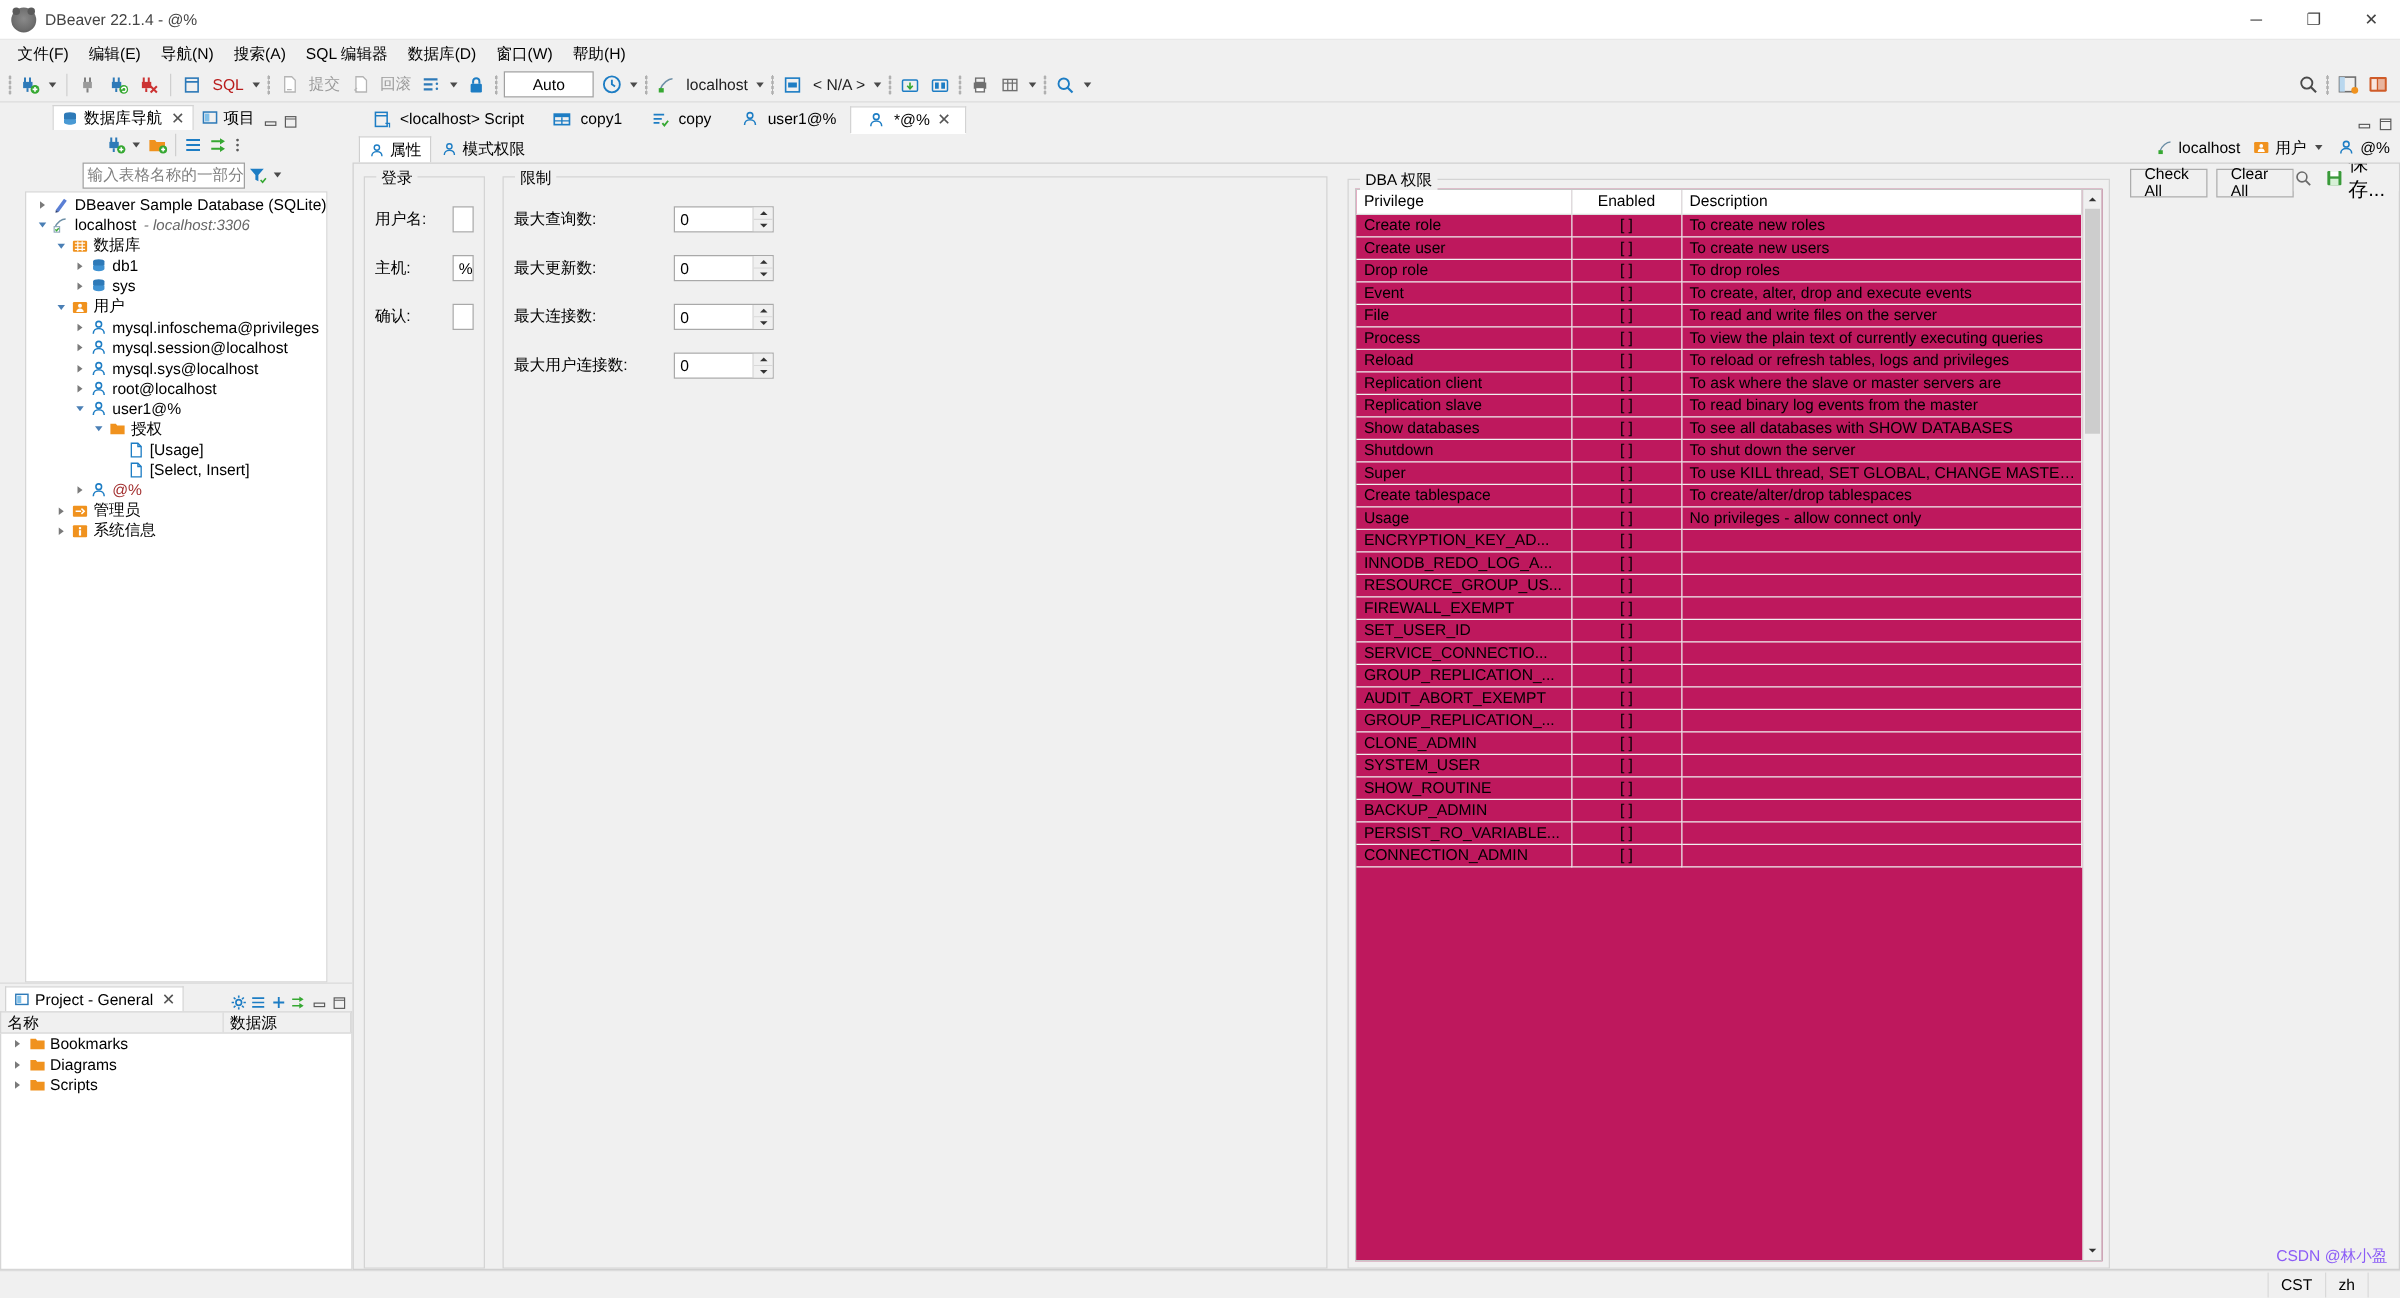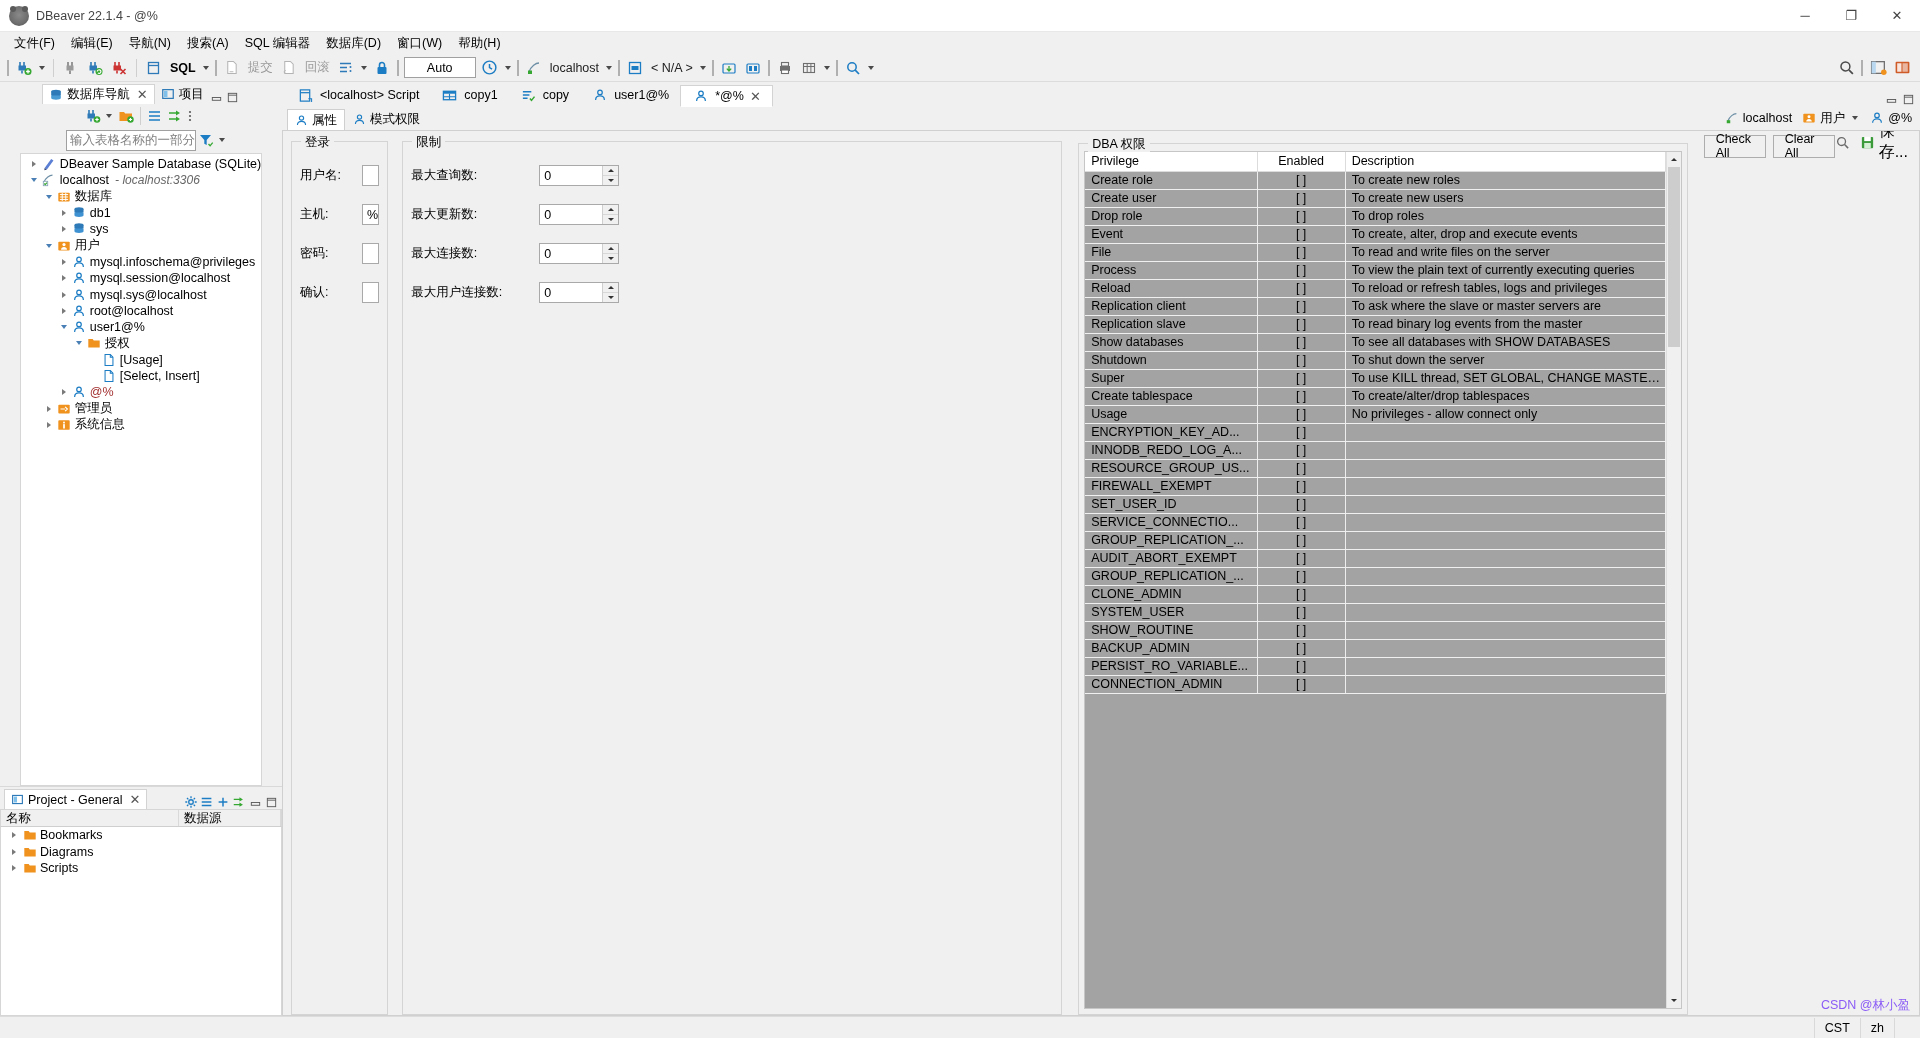--- a/index.html
+++ b/index.html
@@ -99,21 +99,21 @@
   .spin .v { flex:1; display:flex; align-items:center; padding-left:4px; font-size:12.5px; }
   .spin .btns { width:16px; display:flex; flex-direction:column; border-left:1px solid #cfcfcf; }
   .spin .btns div { flex:1; display:flex; align-items:center; justify-content:center; background:#f0f0f0; }
   .spin .btns div:first-child { border-bottom:1px solid #d8d8d8; }
   .up { width:0;height:0;border-left:3px solid transparent;border-right:3px solid transparent;border-bottom:3.5px solid #333; }
   .down { width:0;height:0;border-left:3px solid transparent;border-right:3px solid transparent;border-top:3.5px solid #333; }
 
   
   .dbagroup { margin:12px 8px 0 8px; border:1px solid #d4d4d4; position:relative; flex:1; display:flex; flex-direction:column; min-height:0; }
   .dbagroup > .glabel { position:absolute; top:-8px; left:9px; background:#f0f0f0; padding:0 4px; font-size:12.5px; }
-  .tablewrap { flex:1; margin:7px 5px 5px 5px; background:#a3a3a3; border:1px solid #c6c6c6; display:flex; min-height:0; }
+  .tablewrap { flex:1; margin:7px 5px 5px 5px; background:#be185d; border:1px solid #c6c6c6; display:flex; min-height:0; }
   .tablescroll { flex:1; overflow:hidden; position:relative; }
   table.priv { border-collapse:collapse; width:100%; font-size:12.5px; table-layout:fixed; }
   table.priv th { font-weight:normal; text-align:left; padding:2px 0 3px 6px; border-right:1px solid #dcdcdc; border-bottom:1px solid #dcdcdc; background:#fff; }
   table.priv td { padding:1px 0 2px 6px; border-right:1px solid #ededed; border-bottom:1px solid #f0f0f0; white-space:nowrap; overflow:hidden; text-overflow:ellipsis; }
   table.priv td.en { text-align:center; padding-left:0; }
   .vscroll { width:15px; background:#f0f0f0; border-left:1px solid #dedede; display:flex; flex-direction:column; }
   .vscroll .ar { height:15px; display:flex; align-items:center; justify-content:center; background:#f0f0f0; }
   .vscroll .track { flex:1; position:relative; background:#f0f0f0; }
   .vscroll .thumb { position:absolute; left:1px; right:1px; top:0; height:180px; background:#cdcdcd; }
 
@@ -196,21 +196,21 @@
           <path d="M9.5 9l5 5M14.5 9l-5 5" stroke="#cc3333" stroke-width="1.6"></path>
         </svg>
     </div>
     <div class="tsep"></div>
     <div class="tbtn">
       <svg width="16" height="16" viewBox="0 0 16 16">
           <rect x="2.5" y="2.5" width="10" height="11" fill="none" stroke="#2e7ab8" stroke-width="1.3"></rect>
           <path d="M2.5 5.5h10" stroke="#2e7ab8" stroke-width="1.3"></path>
         </svg>
     </div>
-    <div class="tlabel" style="color:#000000;font-weight:bold;text-align:center;">SQL</div>
+    <div class="tlabel" style="color:#b91c1c;font-weight:normal;text-align:center;">SQL</div>
     <div class="caret">
         <i></i>
       </div>
     <div class="tdots"></div>
     <div class="tbtn">
       <svg width="15" height="15" viewBox="0 0 16 16">
           <path d="M4 1.5h6l3 3v10H4z" fill="#fff" stroke="#b4b4b4" stroke-width="1.1"></path>
           <path d="M6 12.5h4" stroke="#b4b4b4"></path>
         </svg>
     </div>
@@ -862,24 +862,20 @@
           <div class="group" style="flex:1;">
             <div class="glabel">登录</div>
             <div style="padding:6px 0 5px 0;">
               <div class="grow">
                 <div class="glab">用户名:</div>
                 <div class="ginput"></div>
               </div>
               <div class="grow">
                 <div class="glab">主机:</div>
                 <div class="ginput">%</div>
-              </div>
-              <div class="grow">
-                <div class="glab">密码:</div>
-                <div class="ginput"></div>
               </div>
               <div class="grow">
                 <div class="glab">确认:</div>
                 <div class="ginput"></div>
               </div>
             </div>
           </div>
 
           <div class="group" style="width:660px; margin-left:14px;">
             <div class="glabel">限制</div>

